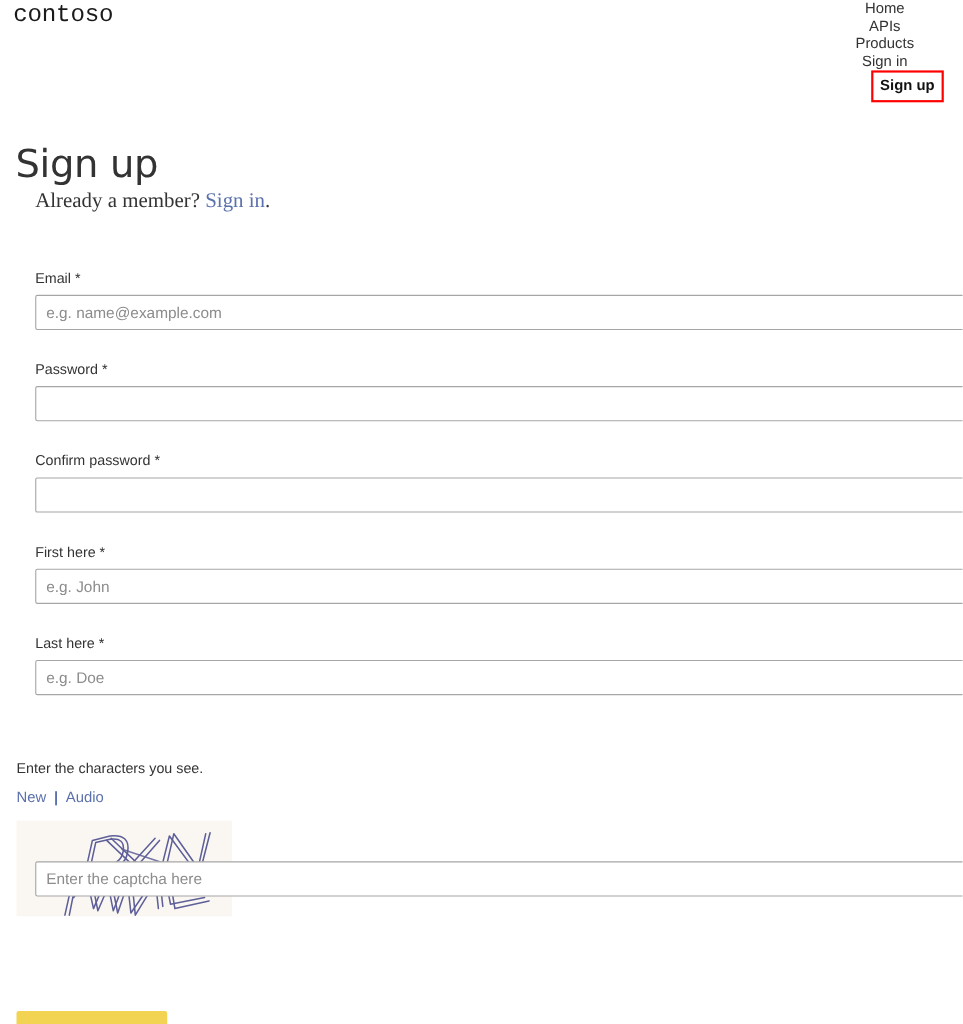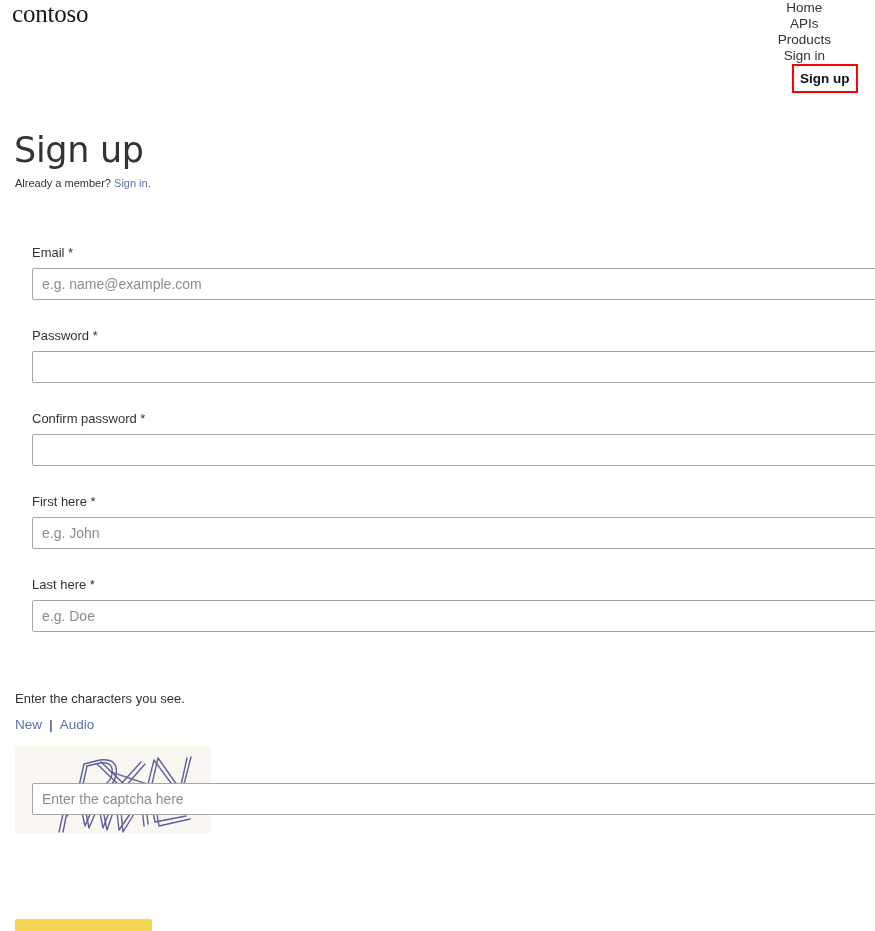--- a/index.html
+++ b/index.html
@@ -19,26 +19,26 @@
   
   .header {
     position: relative;
     height: 31px;
     width: 875px;
   }
   .logo {
     position: absolute;
     left: 12px;
     top: 0px;
-    font-size: 25px;
+    font-size: 22px;
     line-height: 28px;
     font-weight: 400;
     letter-spacing: -0.2px;
     color: #1a1a1a;
-    font-family: Liberation Serif, serif;
+    font-family: Liberation Mono, monospace;
   }
   .nav {
     position: absolute;
     right: 0px;
     top: 0px;
     height: 31px;
     display: flex;
     align-items: center;
     flex-direction: column;
   }
@@ -83,25 +83,26 @@
     top: 75px;
     font-size: 35px;
     line-height: 42px;
     font-weight: 400;
     color: #333333;
     letter-spacing: -0.3px;
     font-family: "DejaVu Sans", sans-serif;
   }
   .member-line {
     position: absolute;
-    left: 15px;
+    left: 32px;
     top: 143px;
-    font-size: 11px;
+    font-size: 19px;
     line-height: 18px;
     color: #333333;
+    font-family: Liberation Serif, serif;
   }
   .link {
     color: #5b71ad;
     text-decoration: none;
     cursor: pointer;
   }
 
   
   .form {
     position: absolute;

